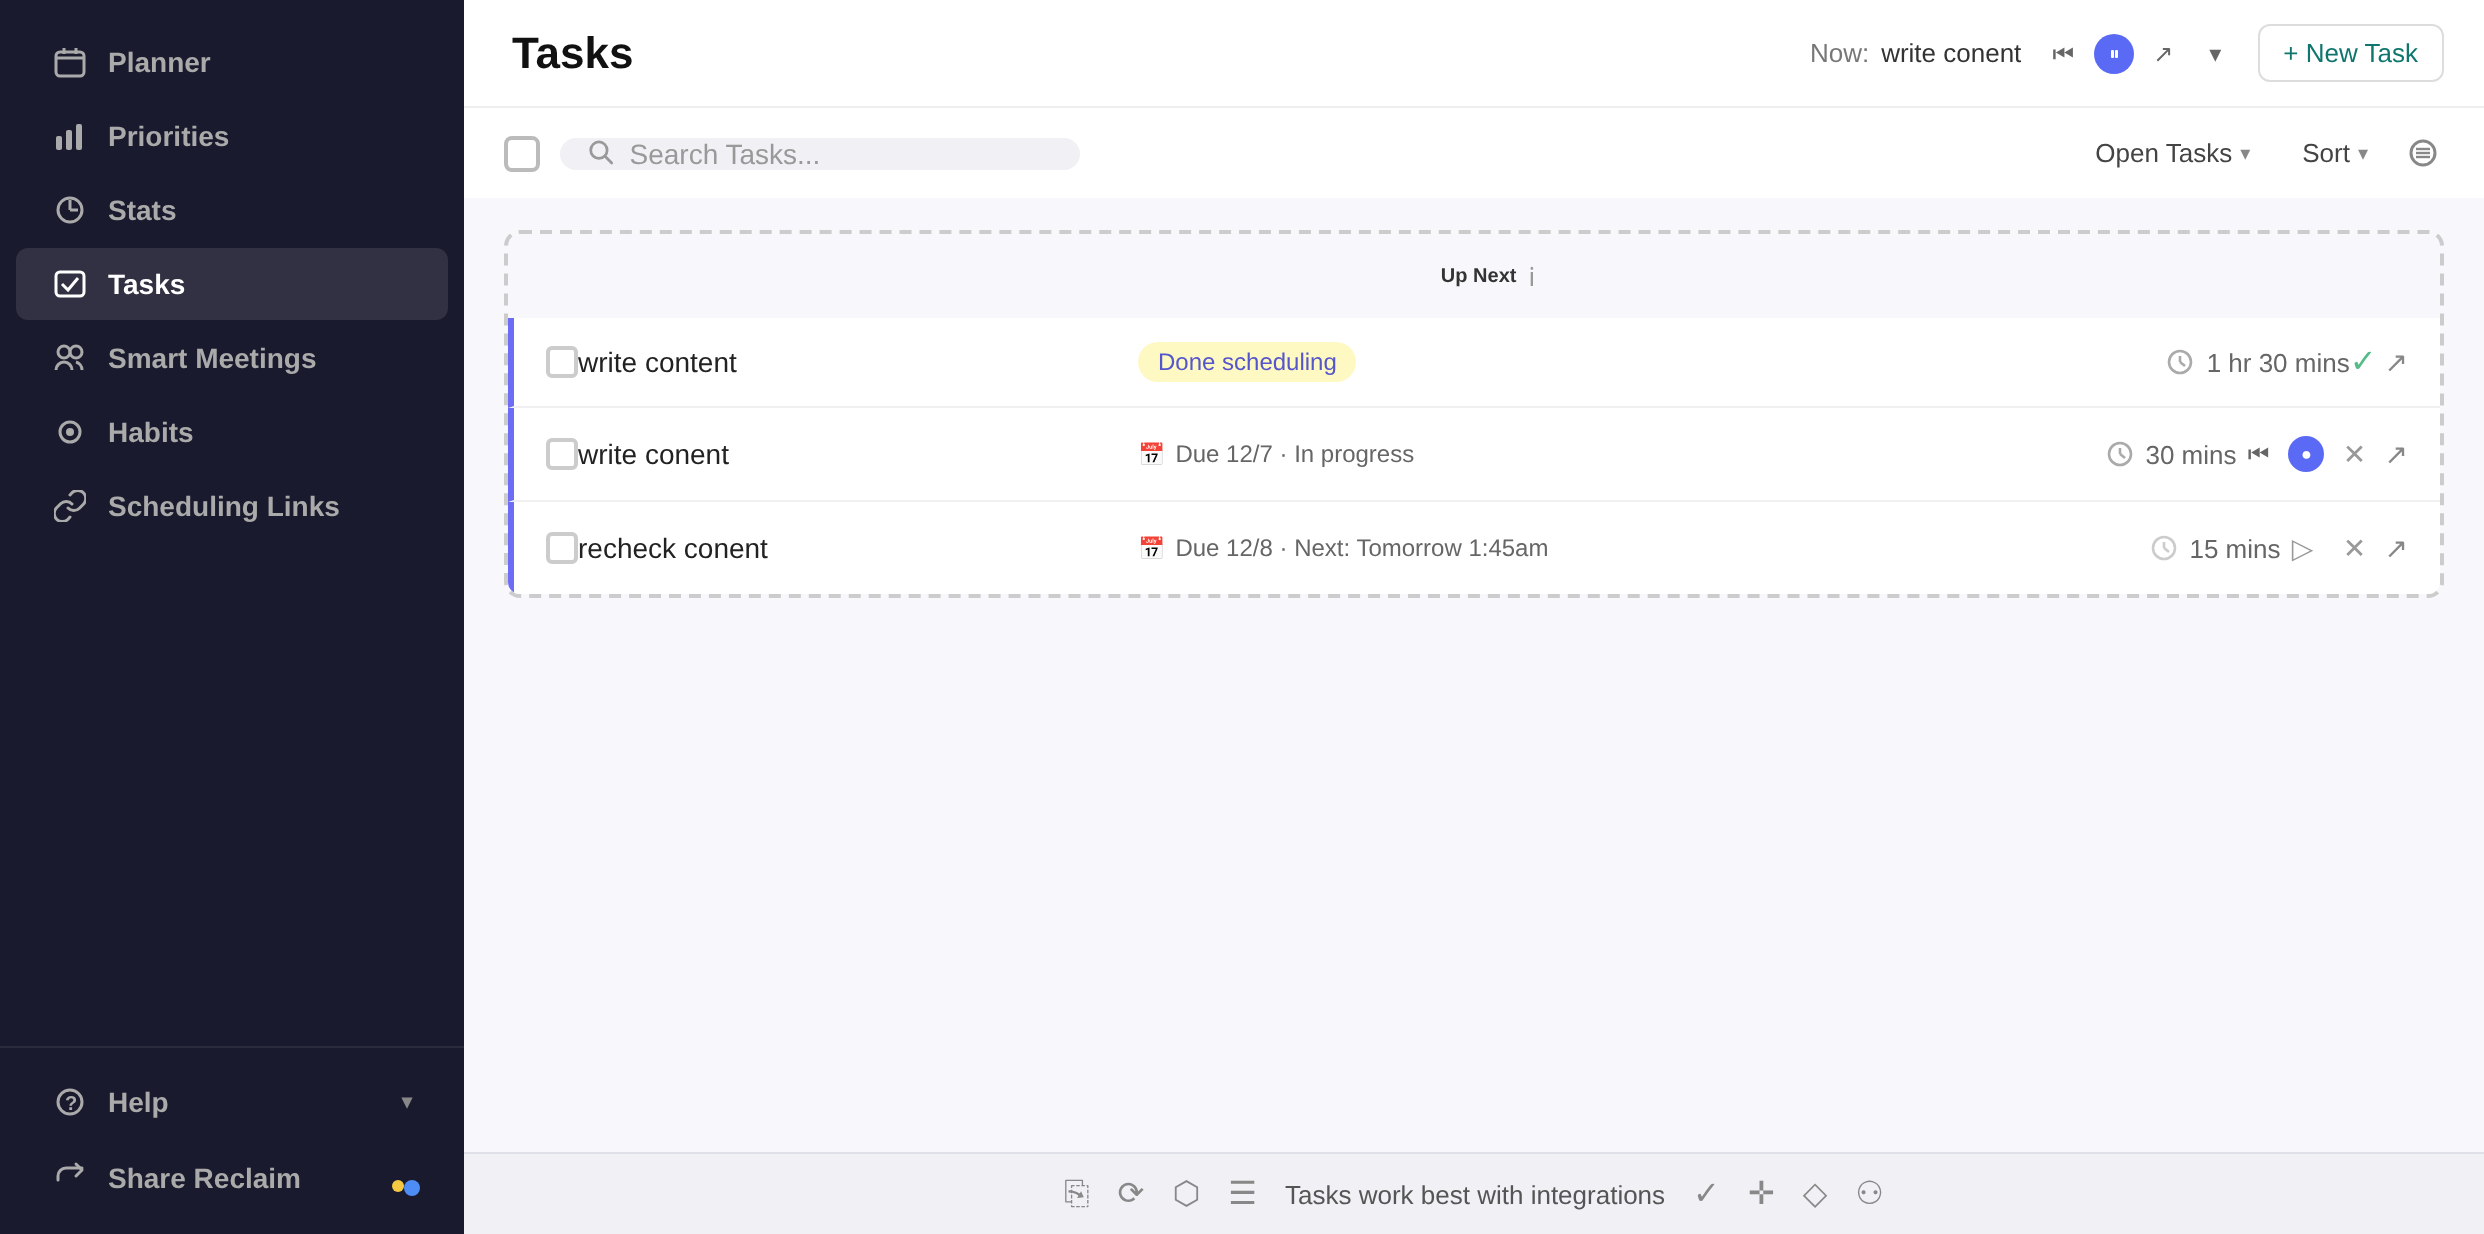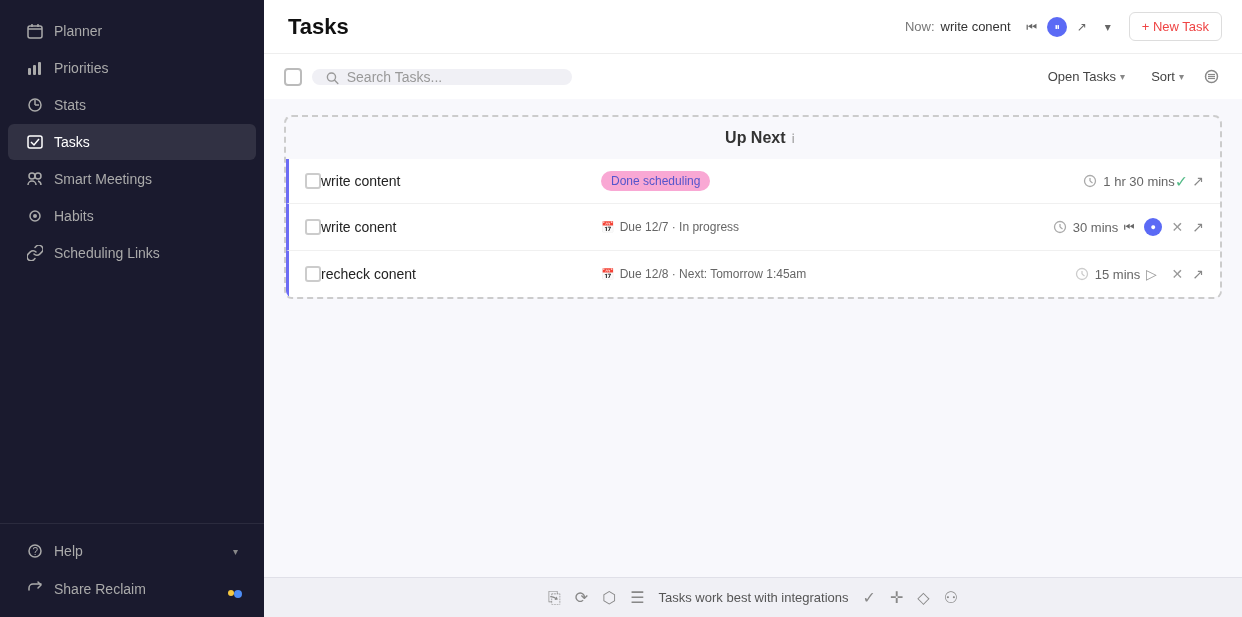--- a/index.html
+++ b/index.html
@@ -1,26 +1,27 @@
 <!DOCTYPE html>
 <html><head>
   <meta charset="utf-8">
   <style>
     * { box-sizing: border-box; margin: 0; padding: 0; }
     body { font-family: -apple-system, BlinkMacSystemFont, 'Segoe UI', sans-serif; display: flex; height: 617px; overflow: hidden; background: #f5f5f7; }
 
     
     .sidebar {
-      width: 264px;
+      width: 232px;
       background: #1a1a2e;
       color: #ccc;
       display: flex;
       flex-direction: column;
       height: 617px;
       flex-shrink: 0;
+      font-weight: bold;
     }
     .sidebar-nav {
       flex: 1;
       padding: 12px 0;
     }
     .sidebar-item {
       display: flex;
       align-items: center;
       gap: 10px;
       padding: 9px 18px;
@@ -122,21 +123,21 @@
     }
     .new-task-btn {
       display: flex;
       align-items: center;
       gap: 4px;
       background: #fff;
       border: 1px solid #ddd;
       border-radius: 6px;
       padding: 6px 12px;
       font-size: 13px;
-      color: #ef4444;
+      color: #0f766e;
       cursor: pointer;
       font-weight: 500;
     }
 
     
     .toolbar {
       display: flex;
       align-items: center;
       padding: 10px 20px;
       gap: 10px;
@@ -144,21 +145,21 @@
     }
     .checkbox-empty {
       width: 18px; height: 18px;
       border: 2px solid #bbb;
       border-radius: 4px;
       cursor: pointer;
       flex-shrink: 0;
     }
     .search-box {
       display: flex;
-      align-items: flex-end;
+      align-items: flex-start;
       gap: 8px;
       background: #f0f0f5;
       border-radius: 20px;
       padding: 0 14px;
       flex: 0 0 260px;
     }
     .search-input {
       border: none;
       background: transparent;
       font-size: 14px;
@@ -203,21 +204,21 @@
       overflow: hidden;
     }
     .up-next-header {
       display: flex;
       align-items: center;
       justify-content: center;
       padding: 12px;
       background: transparent;
     }
     .up-next-title {
-      font-size: 16px;
+      font-size: 10px;
       font-weight: 600;
       color: #333;
       padding-left: 14px;
     }
     .info-icon {
       margin-left: 6px;
       color: #999;
       font-size: 13px;
       cursor: pointer;
     }
@@ -244,21 +245,21 @@
       color: #222;
       flex: 0 0 280px;
     }
     .task-meta {
       flex: 1;
       display: flex;
       align-items: center;
       gap: 8px;
     }
     .status-badge {
-      background: #f9a8d4;
+      background: #fef9c3;
       color: #5555cc;
       font-size: 12px;
       padding: 3px 10px;
       border-radius: 12px;
       font-weight: 500;
       white-space: nowrap;
     }
     .due-badge {
       display: flex;
       align-items: center;

